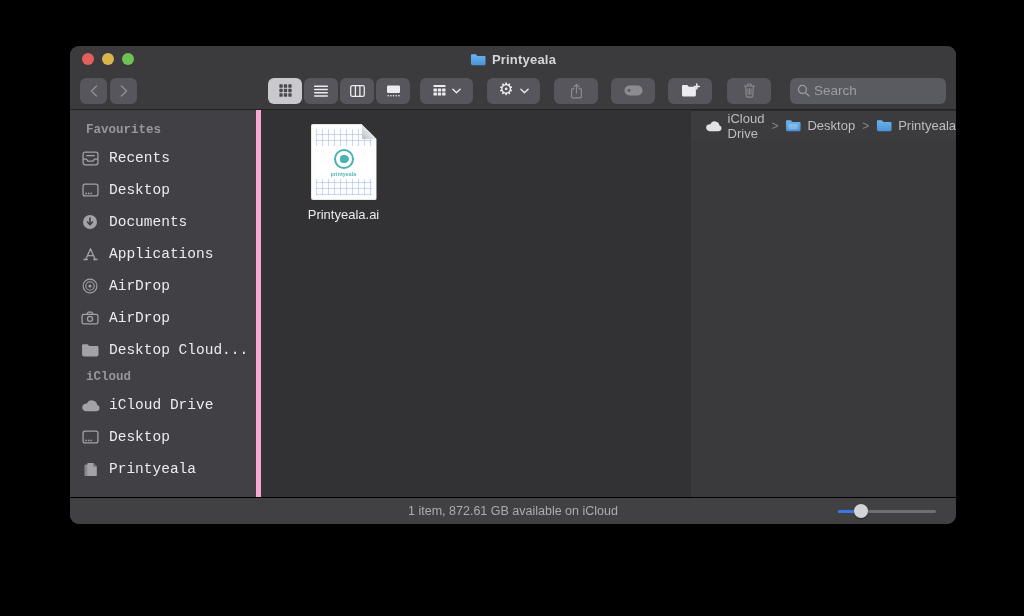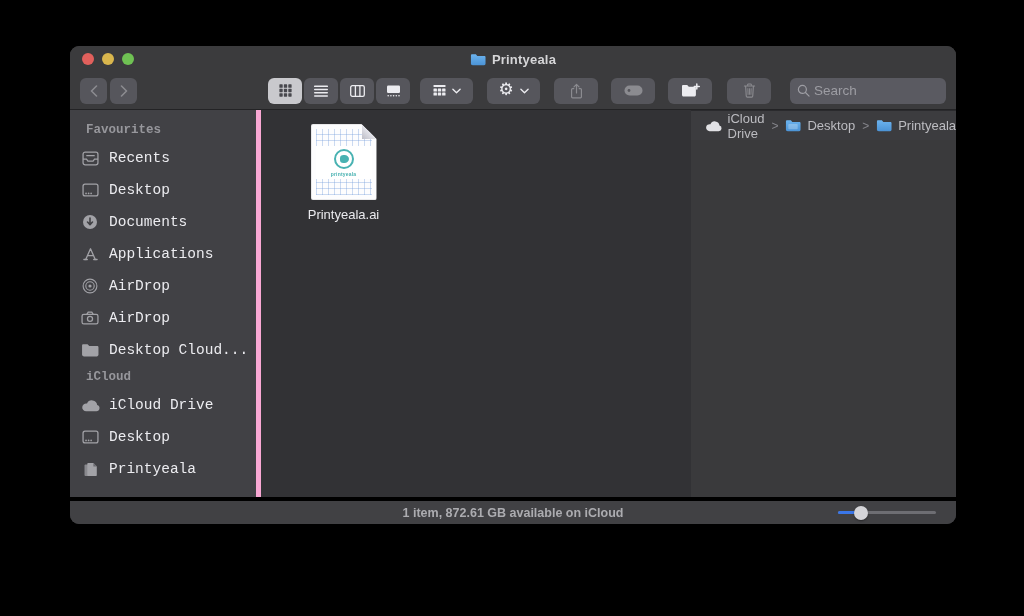--- a/index.html
+++ b/index.html
@@ -75,22 +75,22 @@
          background:linear-gradient(225deg, transparent 50%, #e6e6ec 50%, #bdbdc6 100%); }
   .fname { margin-top:7px; font-size:13px; color:#eaeaee; }
 
   
   .pathbar { height:30px; flex:0 0 30px; background:#3c3c3f; border-top:1px solid #2a2a2d;
              display:flex; align-items:center; padding-left:14px; gap:7px; }
   .path-item { display:flex; align-items:center; gap:6px; color:#bcbcc1; font-size:13px; }
   .path-sep { color:#85858b; font-size:12px; }
 
   
-  .statusbar { height:27px; flex:0 0 27px; background:#414144; border-top:4px solid #000000;
-               position:relative; display:flex; align-items:center; justify-content:center;font-weight:bold; }
+  .statusbar { height:27px; flex:0 0 27px; background:#414144; border-top:1px solid #000000;
+               position:relative; display:flex; align-items:center; justify-content:center; }
   .status-text { font-size:12.5px; color:#acacb0; }
   .slider { position:absolute; right:20px; top:50%; transform:translateY(-50%);
             width:98px; height:14px; }
   .slider-track { position:absolute; left:0; right:0; top:5.5px; height:3px; background:#6e6e73;
             border-radius:2px; }
   .slider-fill { position:absolute; left:0; top:5.5px; height:3px; width:22px;
             border-radius:2px; }
   .slider-thumb { position:absolute; left:16px; top:0; width:14px; height:14px;
             border-radius:50%; background:#d4d4d8; box-shadow:0 1px 2px rgba(0,0,0,.4); }
 

